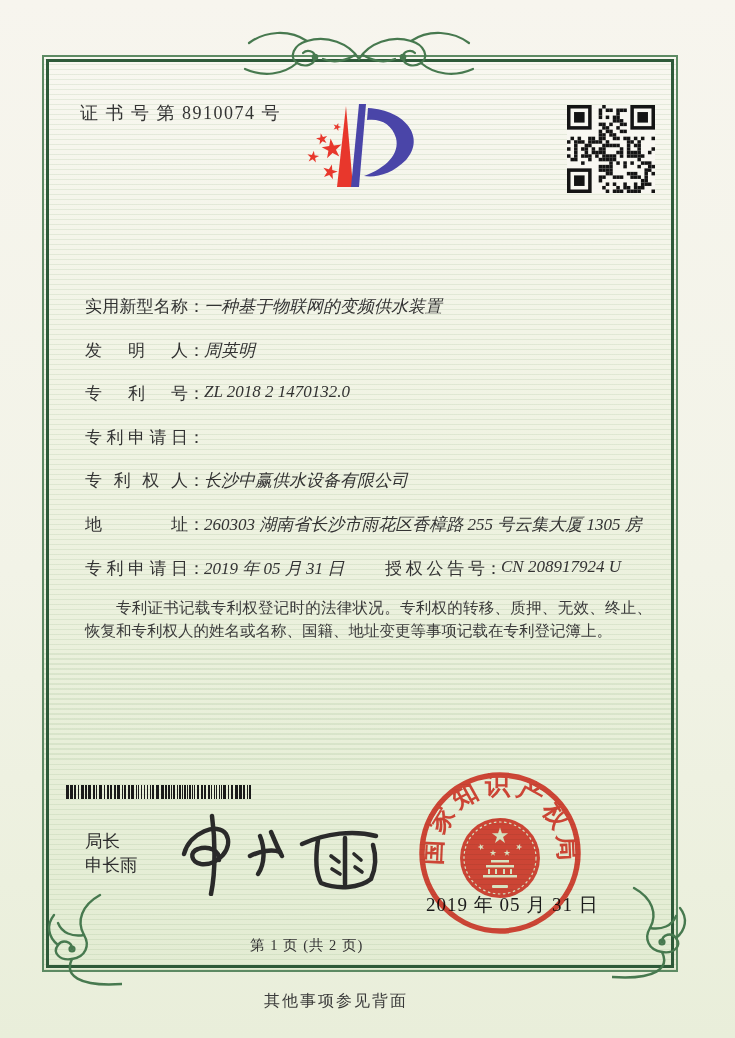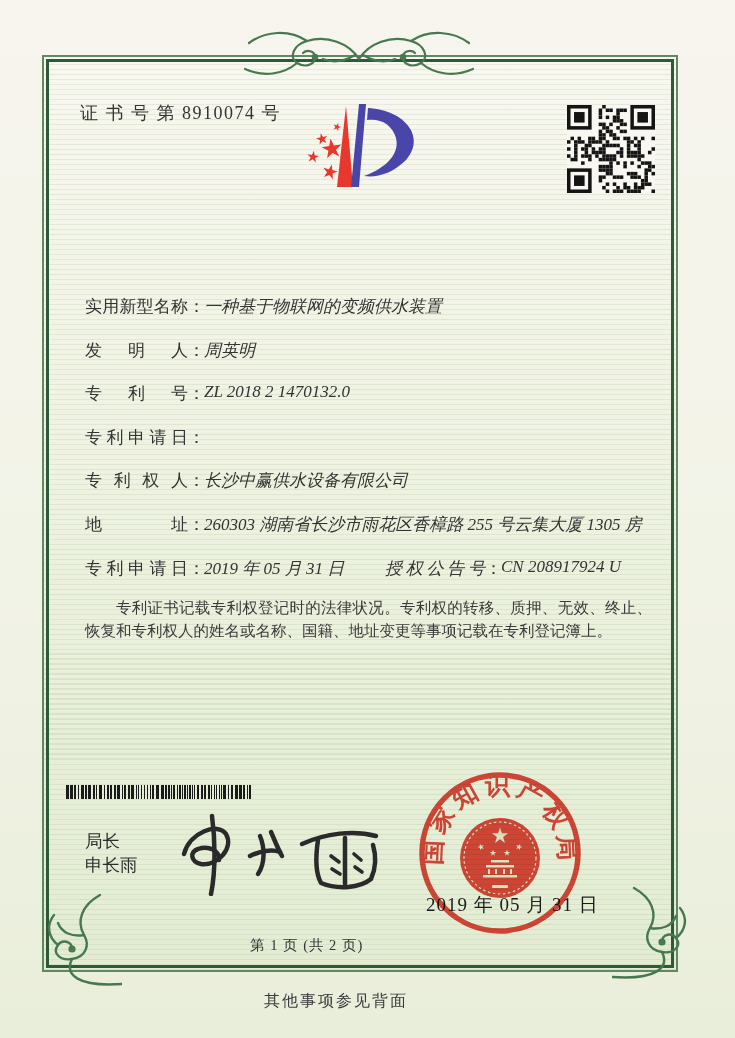--- a/index.html
+++ b/index.html
@@ -47,21 +47,21 @@
     position:absolute;left:42px;top:220px;width:636px;
     text-align:center;font-size:40px;font-weight:bold;
     letter-spacing:7px;color:#1a1a1a;
   }
   .fields{position:absolute;left:85px;top:295px;width:575px;color:var(--text-dark);}
   .frow{position:relative;display:flex;height:43.6px;font-size:17px;align-items:flex-start;}
   .flabel{display:inline-block;width:103px;text-align:justify;text-align-last:justify;}
   .fcolon{width:16px;}
   .fvalue{white-space:nowrap;font-style:italic;}
   .pair2{position:absolute;left:300px;top:0;display:flex;}
-  .pair2 .flabel{width:100px;font-style:italic;}
+  .pair2 .flabel{width:100px;}
   .paras{position:absolute;left:85px;top:597px;width:567px;color:#3a3a3a;}
   .paras p{margin:0;font-size:15.5px;line-height:22.5px;text-indent:2em;text-align:justify;}
   .barcode{position:absolute;left:66px;top:785px;width:190px;height:14px;}
   .signer{position:absolute;left:85px;top:829px;font-size:17.5px;color:#2e2e2e;}
   .signer div{}
   .signature{position:absolute;left:168px;top:808px;width:230px;height:88px;}
   .seal-date{
     position:absolute;left:426px;top:892px;
     font-size:19px;letter-spacing:1px;color:#1c1c1c;white-space:nowrap;
   }

